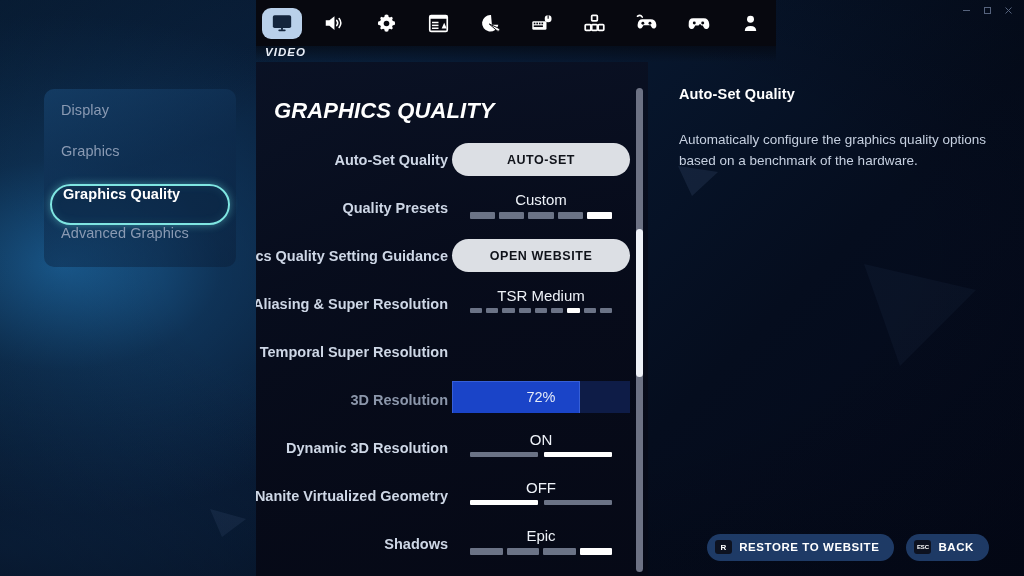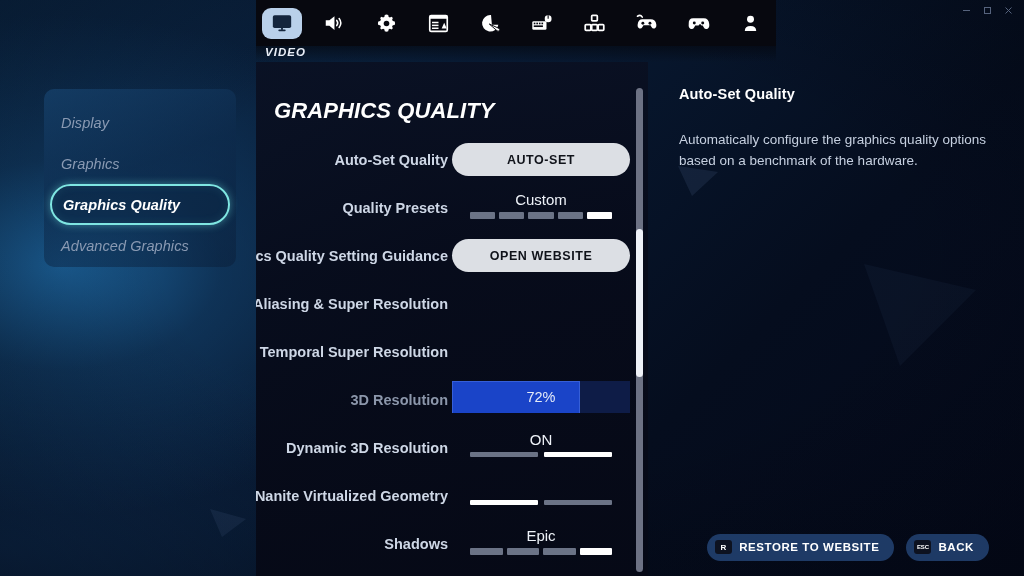--- a/index.html
+++ b/index.html
@@ -70,23 +70,23 @@
   }
 
   
   #sidebar {
     position:absolute; left:44px; top:89px; width:192px; height:178px;
     z-index:20; border-radius:10px;
     background:linear-gradient(160deg, rgba(23,68,112,0.70) 0%, rgba(13,42,76,0.55) 45%, rgba(8,24,48,0.40) 100%);
     padding:13px 0 0 0;
   }
   .side-item {
-    height:41px; display:flex; align-items:center;
+    height:41px; display:flex; align-items:flex-start;
     padding-left:17px;
-    font-size:14.5px; color:#8a9ab3; letter-spacing:.005em;font-style:italic;
+    font-size:14.5px; color:#8a9ab3; letter-spacing:.005em;
   }
   .side-item.selected {
     margin:0 6px; padding-left:11px; height:41px;
     border:2px solid #7fe6e2;
     border-radius:21px;
     color:#ffffff; font-weight:bold;
     box-shadow:0 0 9px rgba(110,226,224,0.45), inset 0 0 10px rgba(90,200,210,0.12);
     background:rgba(10,38,66,0.45);
   }
 
@@ -384,20 +384,34 @@
         </div>
       </div>
       <div class="row">
         <div class="rlabel">Graphics Quality Setting Guidance</div>
         <div class="ctrl">
           <div class="pillbtn">OPEN WEBSITE</div>
         </div>
       </div>
       <div class="row">
         <div class="rlabel">Anti-Aliasing &amp; Super Resolution</div>
+        <div class="ctrl">
+          <div class="valtext">TSR Medium</div>
+          <div class="segs thin">
+            <div class="sg"></div>
+            <div class="sg"></div>
+            <div class="sg"></div>
+            <div class="sg"></div>
+            <div class="sg"></div>
+            <div class="sg"></div>
+            <div class="sg on"></div>
+            <div class="sg"></div>
+            <div class="sg"></div>
+          </div>
+        </div>
       </div>
       <div class="row">
         <div class="rlabel">Temporal Super Resolution</div>
       </div>
       <div class="row dim">
         <div class="rlabel">3D Resolution</div>
         <div class="ctrl">
           <div class="slider">
             <div class="fill" style="width: 72%;"></div>
             <div class="sv">72%</div>
@@ -410,20 +424,21 @@
           <div class="valtext">ON</div>
           <div class="segs toggle">
             <div class="sg"></div>
             <div class="sg on"></div>
           </div>
         </div>
       </div>
       <div class="row">
         <div class="rlabel">Nanite Virtualized Geometry</div>
         <div class="ctrl">
+          <div class="valtext">OFF</div>
           <div class="segs toggle">
             <div class="sg on"></div>
             <div class="sg"></div>
           </div>
         </div>
       </div>
       <div class="row">
         <div class="rlabel">Shadows</div>
         <div class="ctrl">
           <div class="valtext">Epic</div>

